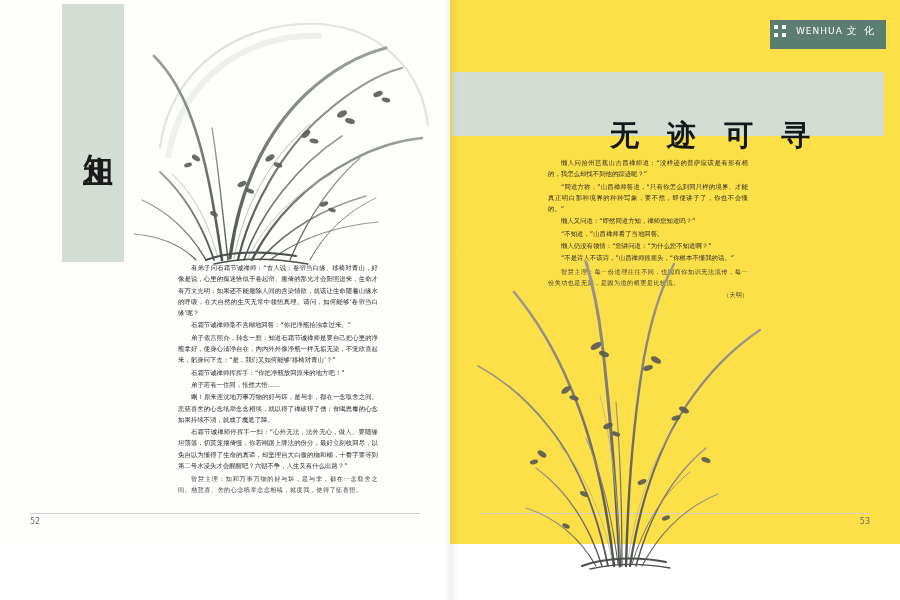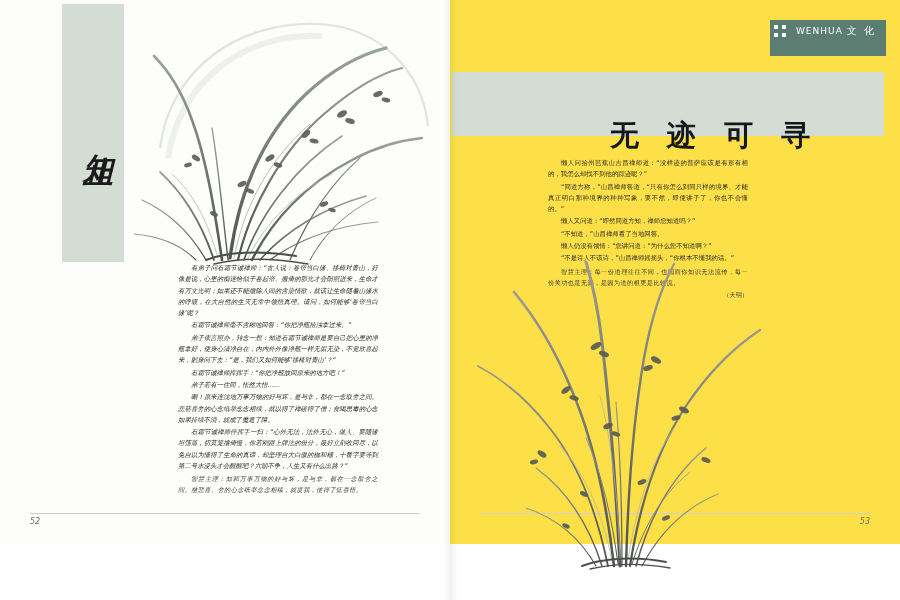--- a/index.html
+++ b/index.html
@@ -21,21 +21,20 @@
     background: #ffffff;
   }
 
   
   .page {
     position: absolute;
     top: 0;
     width: 450px;
     height: 544px;
     overflow: hidden;
-    font-style: italic;
   }
   .page-left  { left: 0;   background: #fdfdfc; }
   .page-right { left: 450px; background: #fde047; }
 
   
   .gutter {
     position: absolute;
     left: 444px;
     top: 0;
     width: 14px;
@@ -87,21 +86,21 @@
     top: 250px;
     width: 300px;
     height: 320px;
   }
 
   
   .section-flag {
     position: absolute;
     right: 14px;
     top: 20px;
-    height: 36px;
+    height: 29px;
     display: flex;
     align-items: stretch;
     z-index: 20;
   }
   .flag-mark {
     width: 22px;
     background: #5b7d72;
     position: relative;
   }
   .flag-mark i {

